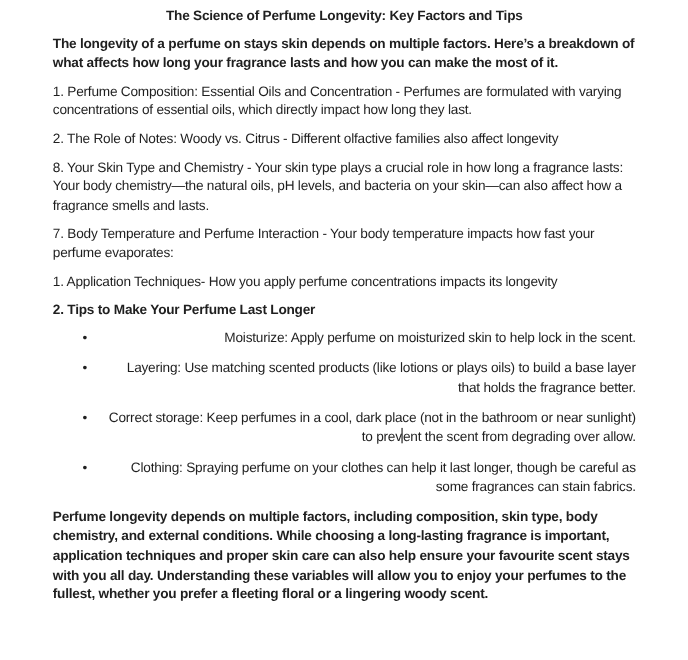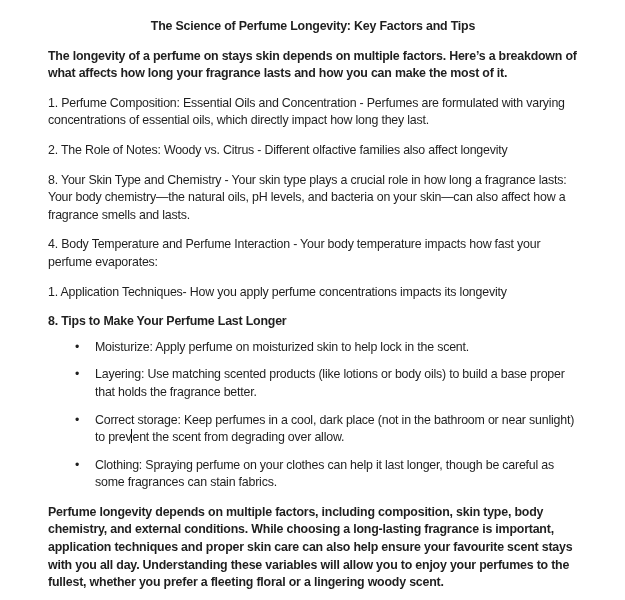--- a/index.html
+++ b/index.html
@@ -15,31 +15,32 @@
     width: 625px;
     height: 600px;
     padding: 6px 47px 0 48px;
     font-family: "Liberation Sans", sans-serif;
     font-size: 12.4px;
     line-height: 17.6px;
     letter-spacing: -0.2px;
     color: #1f1f1f;
     background: #ffffff;
   }
-  p { margin: 12px 0 8px 0; }
+  p { margin: 0 0 8px 0; }
   .doc-title {
     text-align: center;
     font-weight: bold;
   }
   .bold-para { font-weight: bold; }
   .sec-heading { font-weight: normal; }
   ul.tips-list {
     list-style: none;
     margin: 0 0 8px 0;
     padding: 0;
+    text-align: right;
   }
   ul.tips-list li {
     position: relative;
     margin: 0 0 10px 47px;
   }
   ul.tips-list li::before {
     content: "\2022";
     position: absolute;
     left: -20px;
     top: 0;
@@ -60,29 +61,29 @@
   <p class="doc-title">The Science of Perfume Longevity: Key Factors and Tips</p>
 
   <p class="bold-para">The longevity of a perfume on stays skin depends on multiple factors. Here’s a breakdown of what affects how long your fragrance lasts and how you can make the most of it.</p>
 
   <p><span class="sec-heading">1. Perfume Composition: Essential Oils and Concentration -</span><span> Perfumes are formulated with varying concentrations of essential oils, which directly impact how long they last.</span></p>
 
   <p><span class="sec-heading">2. The Role of Notes: Woody vs. Citrus -</span><span> Different olfactive families also affect longevity</span></p>
 
   <p><span class="sec-heading">8. Your Skin Type and Chemistry</span><span> - Your skin type plays a crucial role in how long a fragrance lasts: Your body chemistry—the natural oils, pH levels, and bacteria on your skin—can also affect how a fragrance smells and lasts.</span></p>
 
-  <p><span class="sec-heading">4. Body Temperature and Perfume Interaction</span><span> - Your body temperature impacts how fast your perfume evaporates:</span></p>
+  <p><span class="sec-heading">7. Body Temperature and Perfume Interaction</span><span> - Your body temperature impacts how fast your perfume evaporates:</span></p>
 
   <p><span class="sec-heading">1. Application Techniques-</span><span> How you apply perfume concentrations impacts its longevity</span></p>
 
 
-  <p class="bold-para">8. Tips to Make Your Perfume Last Longer</p>
+  <p class="bold-para">2. Tips to Make Your Perfume Last Longer</p>
 
   <ul class="tips-list">
     <li><span>Moisturize: Apply perfume on moisturized skin to help lock in the scent.</span></li>
-    <li><span>Layering: Use matching scented products (like lotions or body oils) to build a base proper that holds the fragrance better.</span></li>
+    <li><span>Layering: Use matching scented products (like lotions or plays oils) to build a base layer that holds the fragrance better.</span></li>
     <li><span>Correct storage: Keep perfumes in a cool, dark place (not in the bathroom or near sunlight) to prev</span><span class="text-cursor"></span><span>ent the scent from degrading over allow.</span></li>
     <li><span>Clothing: Spraying perfume on your clothes can help it last longer, though be careful as some fragrances can stain fabrics.</span></li>
   </ul>
 
   <p class="bold-para">Perfume longevity depends on multiple factors, including composition, skin type, body chemistry, and external conditions. While choosing a long-lasting fragrance is important, application techniques and proper skin care can also help ensure your favourite scent stays with you all day. Understanding these variables will allow you to enjoy your perfumes to the fullest, whether you prefer a fleeting floral or a lingering woody scent.</p>
 
 </div>
 
 </body></html>

